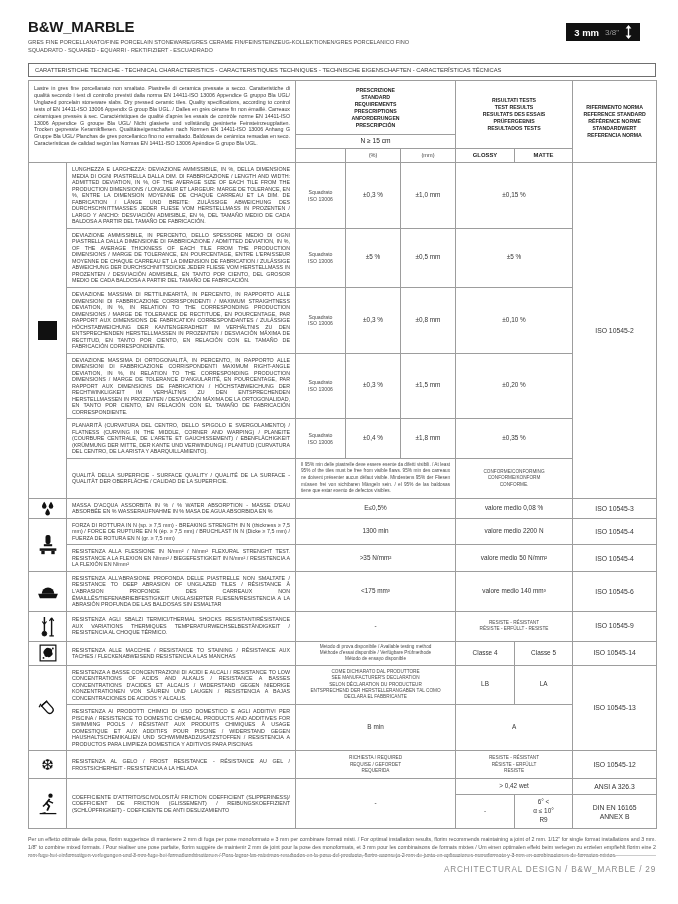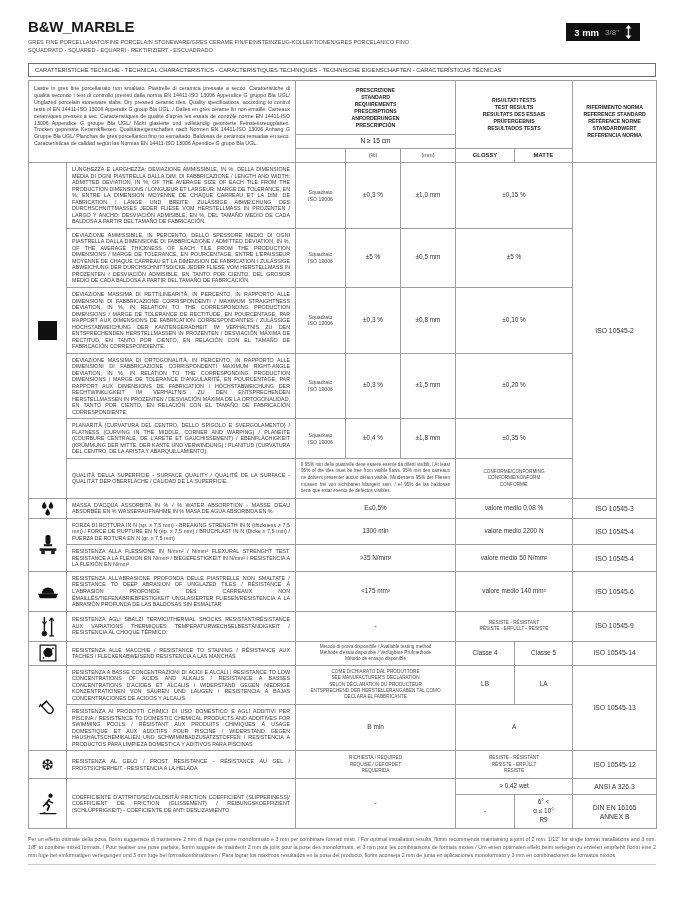--- a/index.html
+++ b/index.html
@@ -313,14 +313,15 @@
 ANNEX B</td>
       </tr>
     </tbody>
       </table>
 
     <div class="footnote">Per un effetto ottimale della posa, florim suggerisce di mantenere 2 mm di fuga per pose monoformato e 3 mm per combinare formati misti. / For optimal installation results, florim recommends maintaining a joint of 2 mm. 1/12" for single format installations and 3 mm. 1/8" to combine mixed formats. / Pour réaliser une pose parfaite, florim suggère de maintenir 2 mm de joint pour la pose des monoformats, et 3 mm pour les combinaisons de formats mixtes / Um einen optimalen effekt beim verlegen zu erzielen empfiehlt florim eine 2 mm fuge bei einformatigen verlegungen und 3 mm fuge bei formatkombinationen / Para lograr los máximos resultados en la posa del producto, florim aconseja 2 mm de junta en aplicaciones monoformato y 3 mm en combinaciones de formatos mixtos.</div>
   </div>
 
   <div class="pagefooter">
     <div class="rule"></div>
+    <div class="ftext">ARCHITECTURAL DESIGN / B&amp;W_MARBLE / 29</div>
   </div>
 </div>
 
 </body></html>

